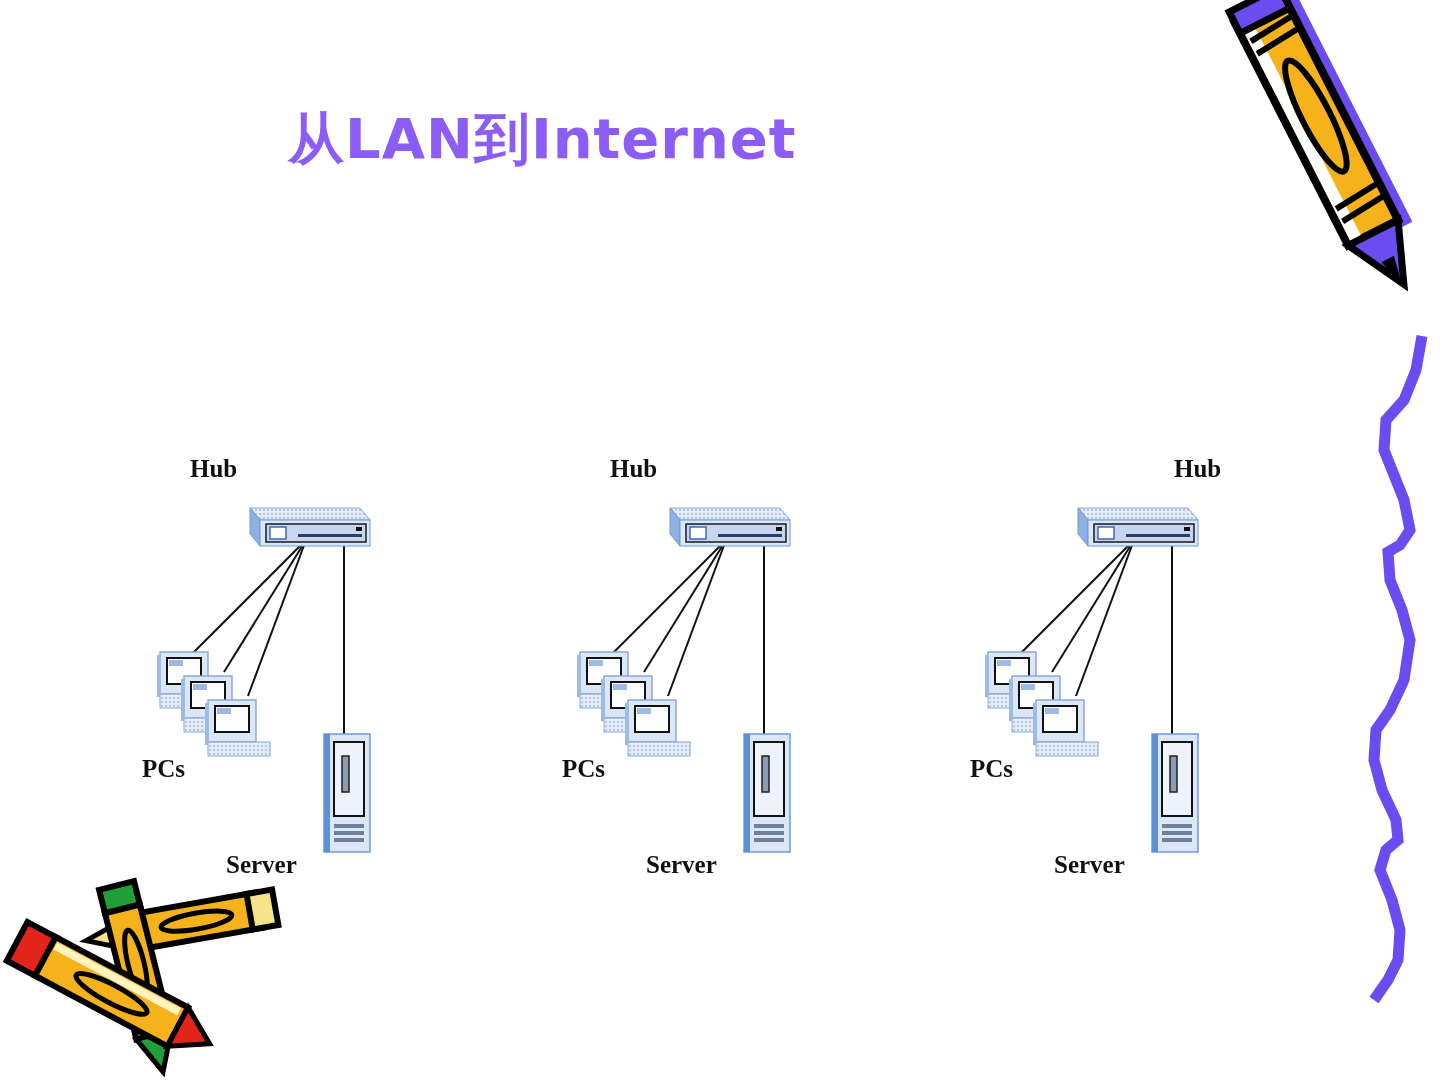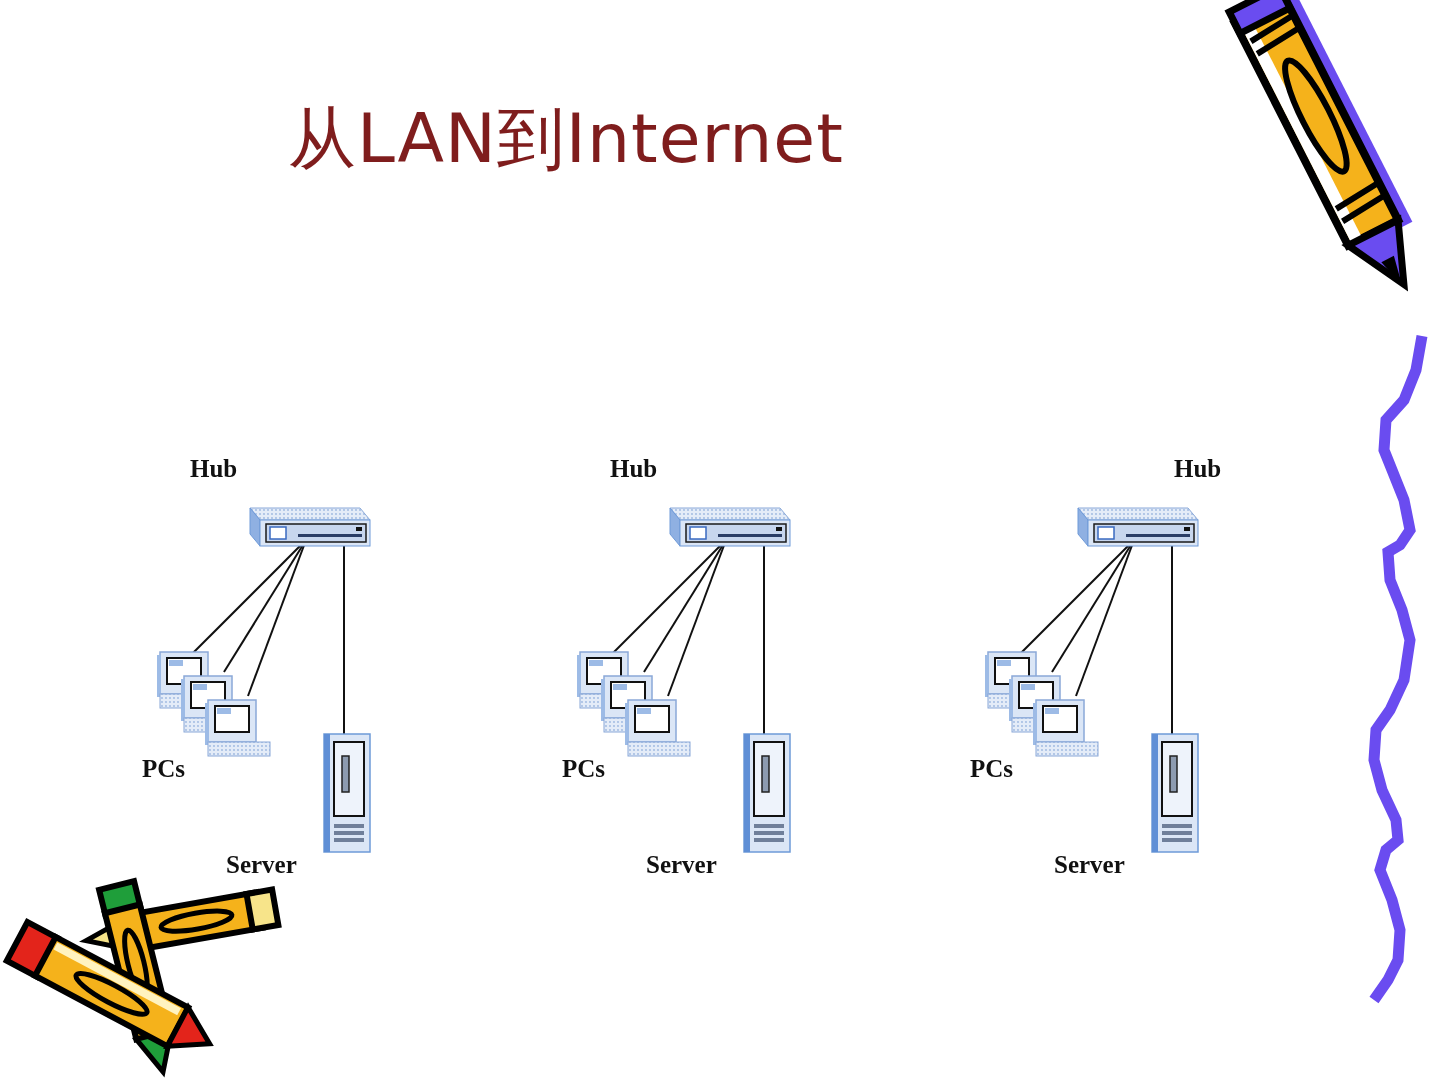--- a/index.html
+++ b/index.html
@@ -1,17 +1,17 @@
 <!DOCTYPE html>
 <html><head>
 <meta charset="utf-8">
 <style>
   html, body { margin: 0; padding: 0; }
   body { width: 1440px; height: 1080px; background: #ffffff; position: relative; overflow: hidden; font-family: "Liberation Serif", serif; }
-  .title { position: absolute; left: 288px; top: 84px; width: 740px; height: 110px; font-family: "DejaVu Sans", sans-serif; font-weight: normal; font-size: 68px; line-height: 110px; color: #7f1d1d; letter-spacing: 1px; white-space: nowrap; }
+  .title { position: absolute; left: 288px; top: 84px; width: 740px; height: 110px; font-family: "DejaVu Sans", sans-serif; font-weight: bold; font-size: 56px; line-height: 110px; color: #8b5cf6; letter-spacing: 1px; white-space: nowrap; }
   .lbl { position: absolute; font-family: "Liberation Serif", serif; font-weight: bold; font-size: 25px; color: #111; line-height: 30px; white-space: nowrap; }
   .group { position: absolute; top: 0; left: 8px; width: 1440px; height: 788px; pointer-events: none; }
   svg.abs { position: absolute; overflow: visible; }
 </style>
 </head>
 <body>
 
 <div class="title">从LAN到Internet</div>
 
 <svg width="0" height="0" style="position:absolute">

